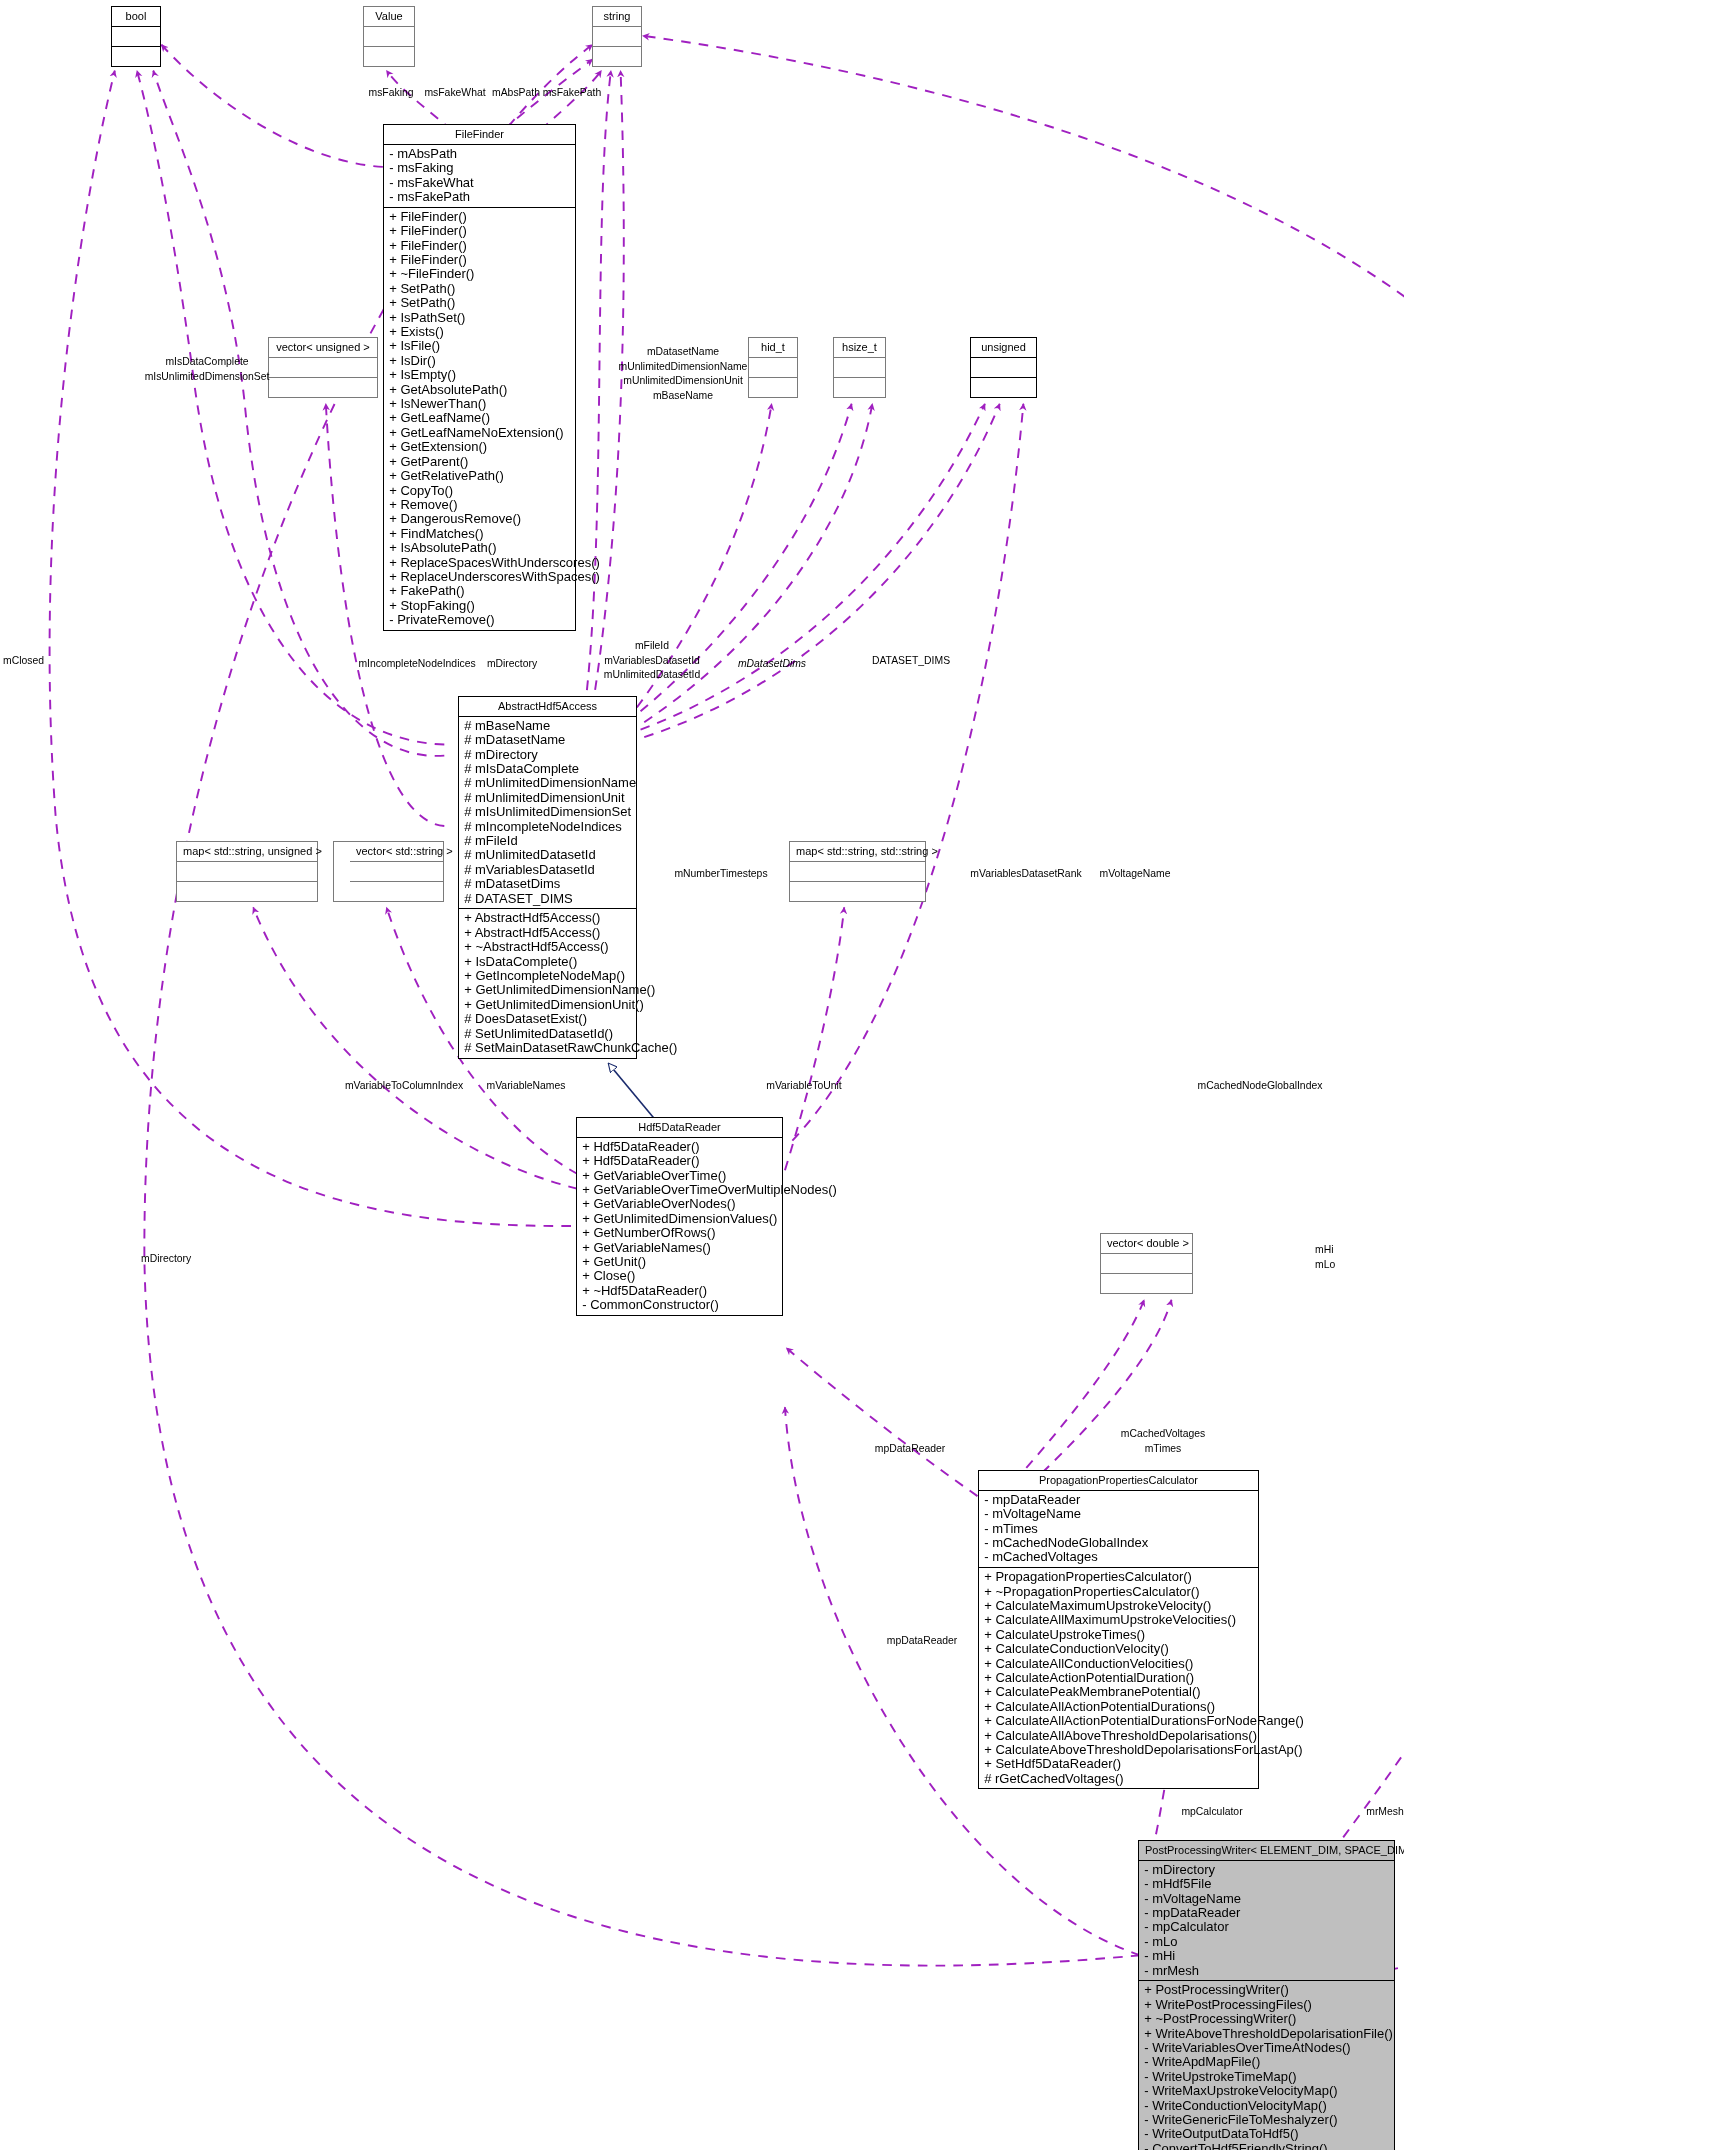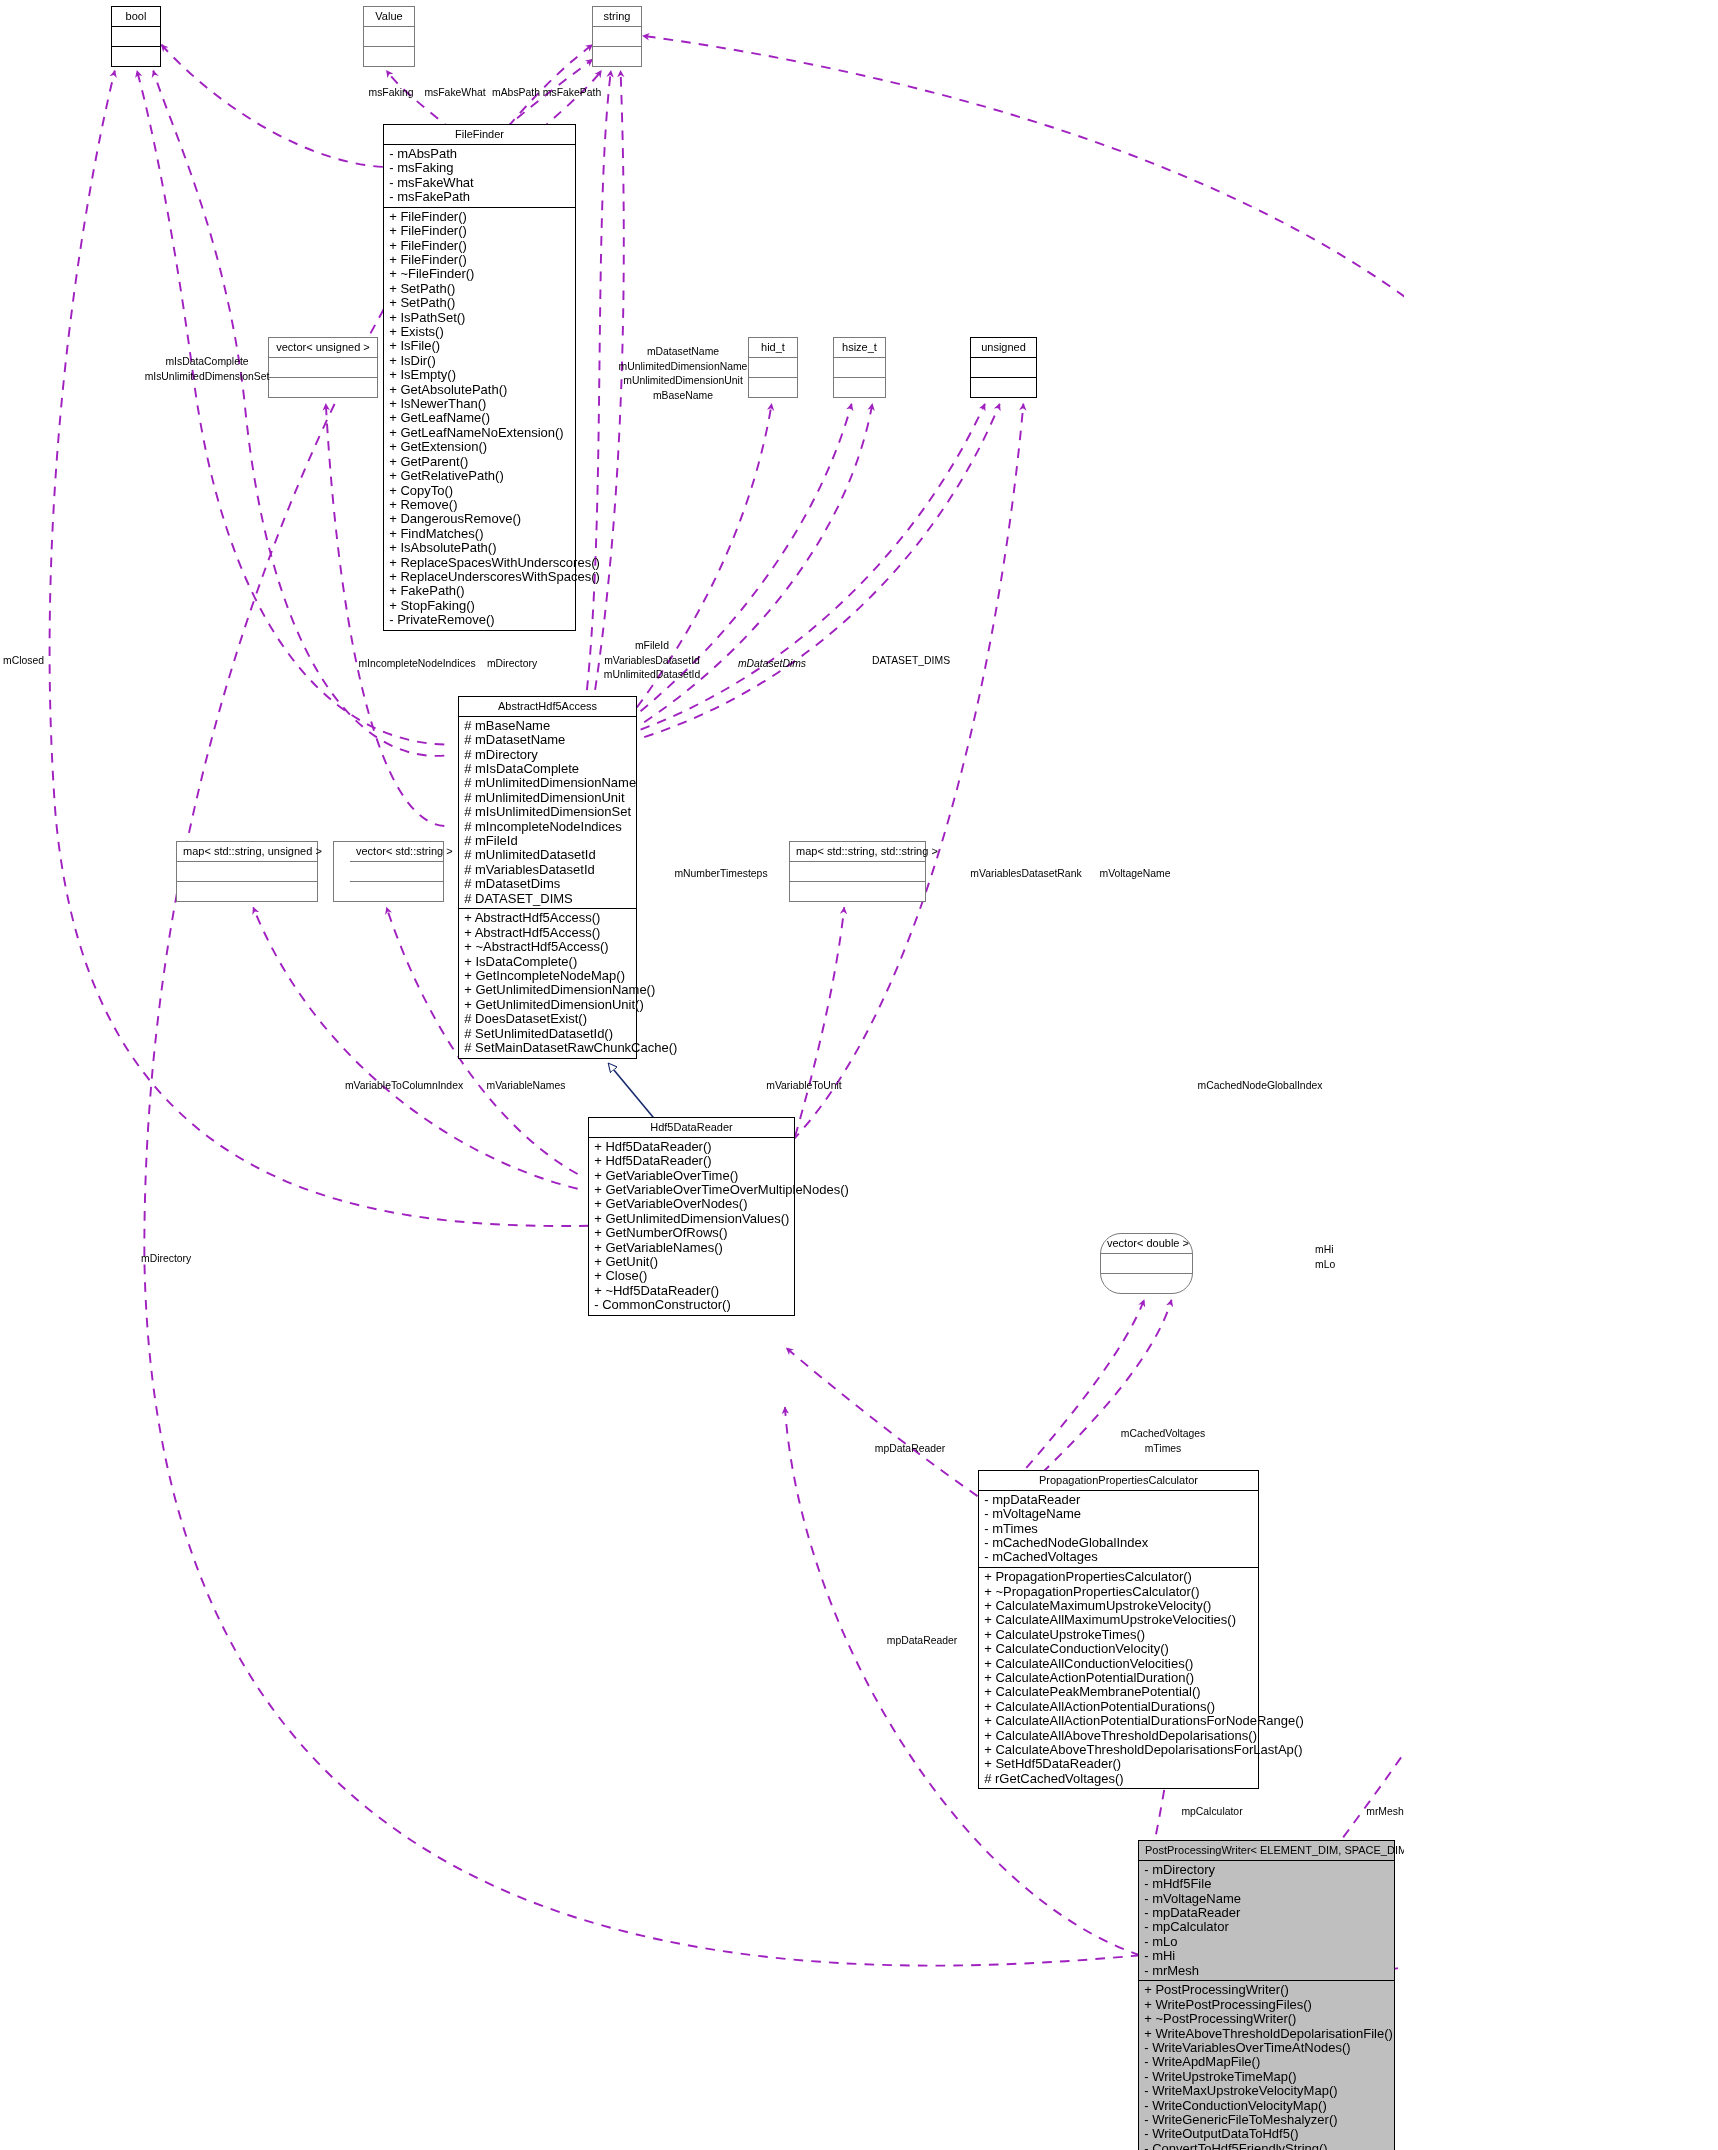--- a/index.html
+++ b/index.html
@@ -225,39 +225,39 @@
     <div class="compartment empty"></div>
     <div class="compartment empty"></div>
   </div>
 
   <div class="node" style="left:789px;top:841px;width:137px;">
     <div class="title">map&lt; std::string, std::string &gt;</div>
     <div class="compartment empty"></div>
     <div class="compartment empty"></div>
   </div>
 
-  <div class="node solid" style="left:576px;top:1117px;width:207px;margin-left:12px;">
+  <div class="node solid" style="left:576px;top:1117px;width:207px;">
     <div class="title">Hdf5DataReader</div>
     <div class="compartment">
         <div class="row">+ Hdf5DataReader()</div>
         <div class="row">+ Hdf5DataReader()</div>
         <div class="row">+ GetVariableOverTime()</div>
         <div class="row">+ GetVariableOverTimeOverMultipleNodes()</div>
         <div class="row">+ GetVariableOverNodes()</div>
         <div class="row">+ GetUnlimitedDimensionValues()</div>
         <div class="row">+ GetNumberOfRows()</div>
         <div class="row">+ GetVariableNames()</div>
         <div class="row">+ GetUnit()</div>
         <div class="row">+ Close()</div>
         <div class="row">+ ~Hdf5DataReader()</div>
         <div class="row">- CommonConstructor()</div>
       </div>
   </div>
 
-  <div class="node" style="left:1100px;top:1233px;width:93px;border-radius:21px;">
+  <div class="node" style="left:1100px;top:1233px;width:93px;">
     <div class="title">vector&lt; double &gt;</div>
     <div class="compartment empty"></div>
     <div class="compartment empty"></div>
   </div>
 
   <div class="node solid" style="left:978px;top:1470px;width:281px;">
     <div class="title">PropagationPropertiesCalculator</div>
     <div class="compartment">
         <div class="row">- mpDataReader</div>
         <div class="row">- mVoltageName</div>

